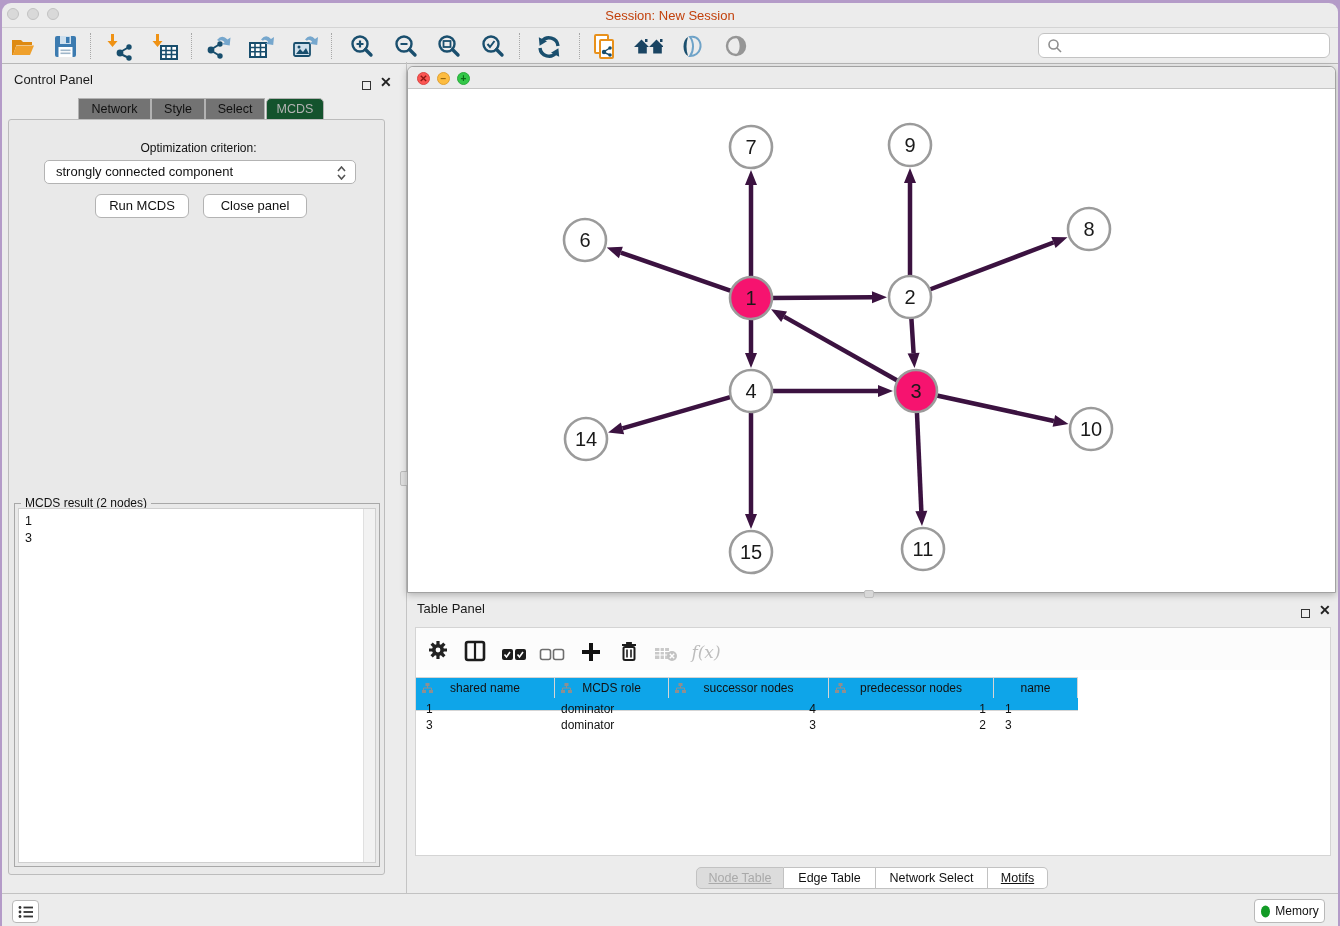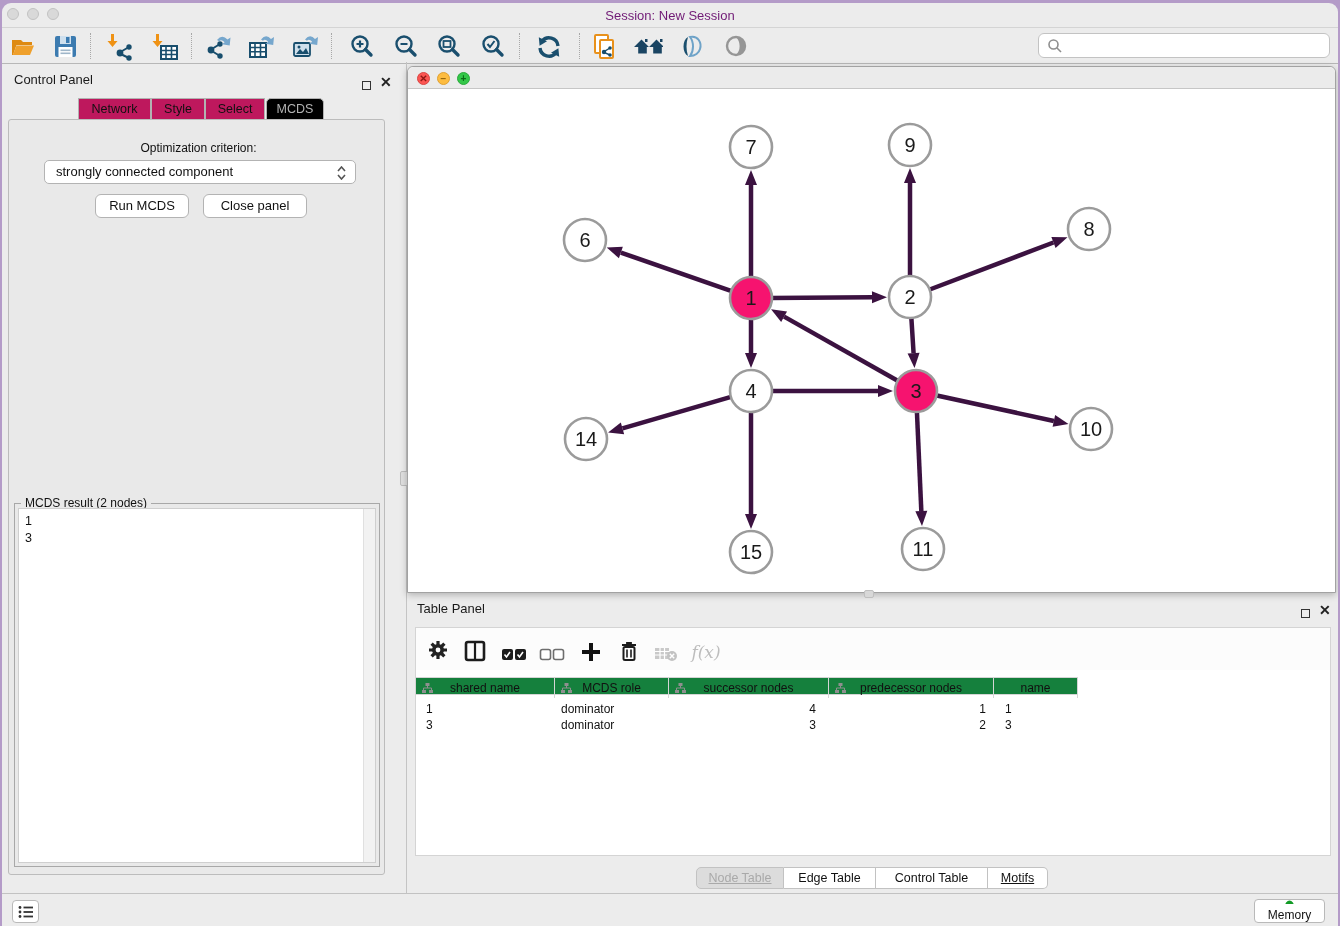--- a/index.html
+++ b/index.html
@@ -2,33 +2,33 @@
 <html><head>
 <meta charset="utf-8">
 <style>
   * { margin:0; padding:0; box-sizing:border-box; }
   html,body { width:1340px; height:926px; }
   body { background:#b49bc8; font-family:"Liberation Sans",sans-serif; overflow:hidden; position:relative; }
   .window { position:absolute; left:2px; right:2px; top:3px; bottom:0; background:#ececec; border-radius:9px 9px 0 0; overflow:hidden; }
   
   .titlebar { position:absolute; left:0; right:0; top:0; height:24px; }
   .tl-dot { position:absolute; top:5px; width:12px; height:12px; border-radius:50%; background:#d9d9d9; border:1px solid #c2c2c2; }
-  .app-title { position:absolute; left:0; right:0; top:5px; text-align:center; font-size:13px; color:#701a75; }
+  .app-title { position:absolute; left:0; right:0; top:5px; text-align:center; font-size:13px; color:#c2410c; }
   
   .toolbar { position:absolute; left:0; right:0; top:24px; height:37px; border-top:1px solid #d4d4d4; border-bottom:1px solid #b7b7b7; }
   .tbi { position:absolute; top:4px; width:30px; height:30px; display:flex; align-items:center; justify-content:center; }
   .tbsep { position:absolute; top:5px; height:26px; width:0; border-left:1px dotted #a8a8a8; }
   .searchbox { position:absolute; left:1036px; top:5px; width:292px; height:25px; background:#fff; border:1px solid #c3c3c3; border-radius:6px; }
   
   .cp-title { position:absolute; left:12px; top:69px; font-size:13px; color:#1a1a1a; }
   .float-ic { width:9px; height:9px; border:1.5px solid #333; display:inline-block; }
   .close-ic { font-size:14px; font-weight:bold; color:#222; line-height:10px; }
   .cp-tabs { position:absolute; top:95px; height:22px; }
-  .cp-tab { position:absolute; top:0; height:22px; background:#be185d; border:1px solid #b2b2b2; font-size:12.5px; color:#111; text-align:center; line-height:20px; }
-  .cp-tab.sel { background:#000000; color:#b3b3b3; border-radius:5px 5px 0 0; }
+  .cp-tab { position:absolute; top:0; height:22px; background:#737373; border:1px solid #b2b2b2; font-size:12.5px; color:#111; text-align:center; line-height:20px; }
+  .cp-tab.sel { background:#14532d; color:#b3b3b3; border-radius:5px 5px 0 0; }
   .cp-panel { position:absolute; left:6px; top:116px; width:377px; height:756px; background:#e9e9e9; border:1px solid #bcbcbc; border-radius:3px; }
   .opt-label { position:absolute; left:0; right:0; top:138px; text-align:center; font-size:12px; color:#111; }
   .dropdown { position:absolute; left:42px; top:157px; width:312px; height:24px; background:#fff; border:1px solid #b3b3b3; border-radius:5px; font-size:13px; color:#111; line-height:22px; padding-left:11px; }
   .btn { position:absolute; height:24px; background:#fff; border:1px solid #b3b3b3; border-radius:6px; font-size:13px; color:#111; text-align:center; line-height:22px; }
   .groupbox { position:absolute; left:12px; top:500px; width:366px; height:364px; border:1px solid #a8a8a8; }
   .groupbox-label { position:absolute; left:6px; top:-8px; background:#e9e9e9; padding:0 4px; font-size:12px; color:#111; }
   .groupbox-inner { position:absolute; left:3px; top:4px; right:3px; bottom:3px; background:#fff; border:1px solid #cfcfcf; }
   .gb-scroll { position:absolute; right:0; top:0; bottom:0; width:12px; background:#f2f2f2; border-left:1px solid #e0e0e0; }
   .gb-text { position:absolute; left:6px; top:4px; font-size:12.5px; color:#111; line-height:17px; white-space:pre; }
   .vdivider { position:absolute; left:404px; top:59px; width:1px; height:831px; background:#c4c4c4; }
@@ -38,34 +38,34 @@
   .netwin-titlebar { position:absolute; left:0; right:0; top:0; height:22px; background:#ebebeb; border-bottom:1px solid #c6c6c6; border-radius:6px 6px 0 0; }
   .tl2 { position:absolute; top:4.5px; width:13px; height:13px; border-radius:50%; font-size:10px; font-weight:bold; text-align:center; line-height:12px; }
   .netwin-title { position:absolute; left:0; right:0; top:4px; text-align:center; font-size:13px; color:#3c3c3c; }
   .netcontent { position:absolute; left:0; right:0; top:22px; bottom:0; background:#fff; overflow:hidden; }
   .hsplit-handle { position:absolute; left:862px; top:587px; width:10px; height:8px; background:#d8d8d8; border:1px solid #bfbfbf; border-radius:2px; }
   
   .tp-title { position:absolute; left:415px; top:598px; font-size:13px; color:#1a1a1a; }
   .table-card { position:absolute; left:413px; top:624px; width:916px; height:229px; background:#fff; border:1px solid #d4d4d4; }
   .tp-toolbar { position:absolute; left:0; right:0; top:0; height:42px; background:#fcfcfc; }
   .tpi { position:absolute; top:4px; width:30px; height:30px; display:flex; align-items:flex-end; justify-content:center; }
-  .thead { position:absolute; left:0; top:49px; height:18px; display:flex; border-top:1px solid #d5d5d5; border-bottom:1px solid #d5d5d5; background:#15803d; }
+  .thead { position:absolute; left:0; top:49px; height:34px; display:flex; border-top:1px solid #d5d5d5; border-bottom:1px solid #d5d5d5; background:#0ea5e9; }
   .th { position:relative; height:20px; border-right:1px solid #d5d5d5; font-size:12px; color:#111; text-align:center; line-height:20px; }
   .tree-ic { position:absolute; left:6px; top:5px; }
   .trow { position:absolute; left:0; height:16px; display:flex; font-size:12px; color:#111; }
   .td { height:16px; line-height:16px; }
   .tabsbar { position:absolute; left:694px; top:864px; height:22px; display:flex; }
   .btab { height:22px; background:#fff; border:1px solid #c2c2c2; border-left:none; font-size:12.5px; color:#111; text-align:center; line-height:20px; }
   .btab:first-child { border-left:1px solid #c2c2c2; border-radius:5px 0 0 5px;text-decoration:underline; }
   .btab:last-child { border-radius:0 5px 5px 0;text-decoration:underline; }
   .btab.sel { background:#dcdcdc; color:#a9a9a9; }
   
   .statusbar { position:absolute; left:0; right:0; bottom:0; height:33px; background:#ececec; border-top:1px solid #c2c2c2; }
   .list-btn { position:absolute; left:10px; top:6px; width:27px; height:23px; background:#fff; border:1px solid #b9b9b9; border-radius:4px; display:flex; align-items:center; justify-content:center; }
-  .mem-btn { position:absolute; right:13px; top:5px; width:71px; height:24px; background:#fff; border:1px solid #b9b9b9; border-radius:4px; display:flex; align-items:center; justify-content:center; gap:4px; font-size:12px; color:#111;flex-direction:column; }
+  .mem-btn { position:absolute; right:13px; top:5px; width:71px; height:24px; background:#fff; border:1px solid #b9b9b9; border-radius:4px; display:flex; align-items:center; justify-content:center; gap:4px; font-size:12px; color:#111; }
 </style>
 </head>
 <body>
 
 <div class="window">
 
   <div class="titlebar">
     <div class="tl-dot" style="left:5px"></div>
     <div class="tl-dot" style="left:25px"></div>
     <div class="tl-dot" style="left:45px"></div>
@@ -413,21 +413,21 @@
       <div class="td" style="width:114px;padding-left:6px">dominator</div>
       <div class="td" style="width:160px;text-align:right;padding-right:13px">3</div>
       <div class="td" style="width:165px;text-align:right;padding-right:8px">2</div>
       <div class="td" style="width:84px;padding-left:11px">3</div>
     </div>
   </div>
 
   <div class="tabsbar">
     <div class="btab sel" style="width:88px">Node Table</div>
     <div class="btab" style="width:92px">Edge Table</div>
-    <div class="btab" style="width:112px">Control Table</div>
+    <div class="btab" style="width:112px">Network Select</div>
     <div class="btab" style="width:60px">Motifs</div>
   </div>
 
   <div class="statusbar">
     <div class="list-btn">
       <svg width="16" height="14">
           <g fill="#333">
             <circle cx="2" cy="2.5" r="1.4"></circle>
             <circle cx="2" cy="7" r="1.4"></circle>
             <circle cx="2" cy="11.5" r="1.4"></circle>

